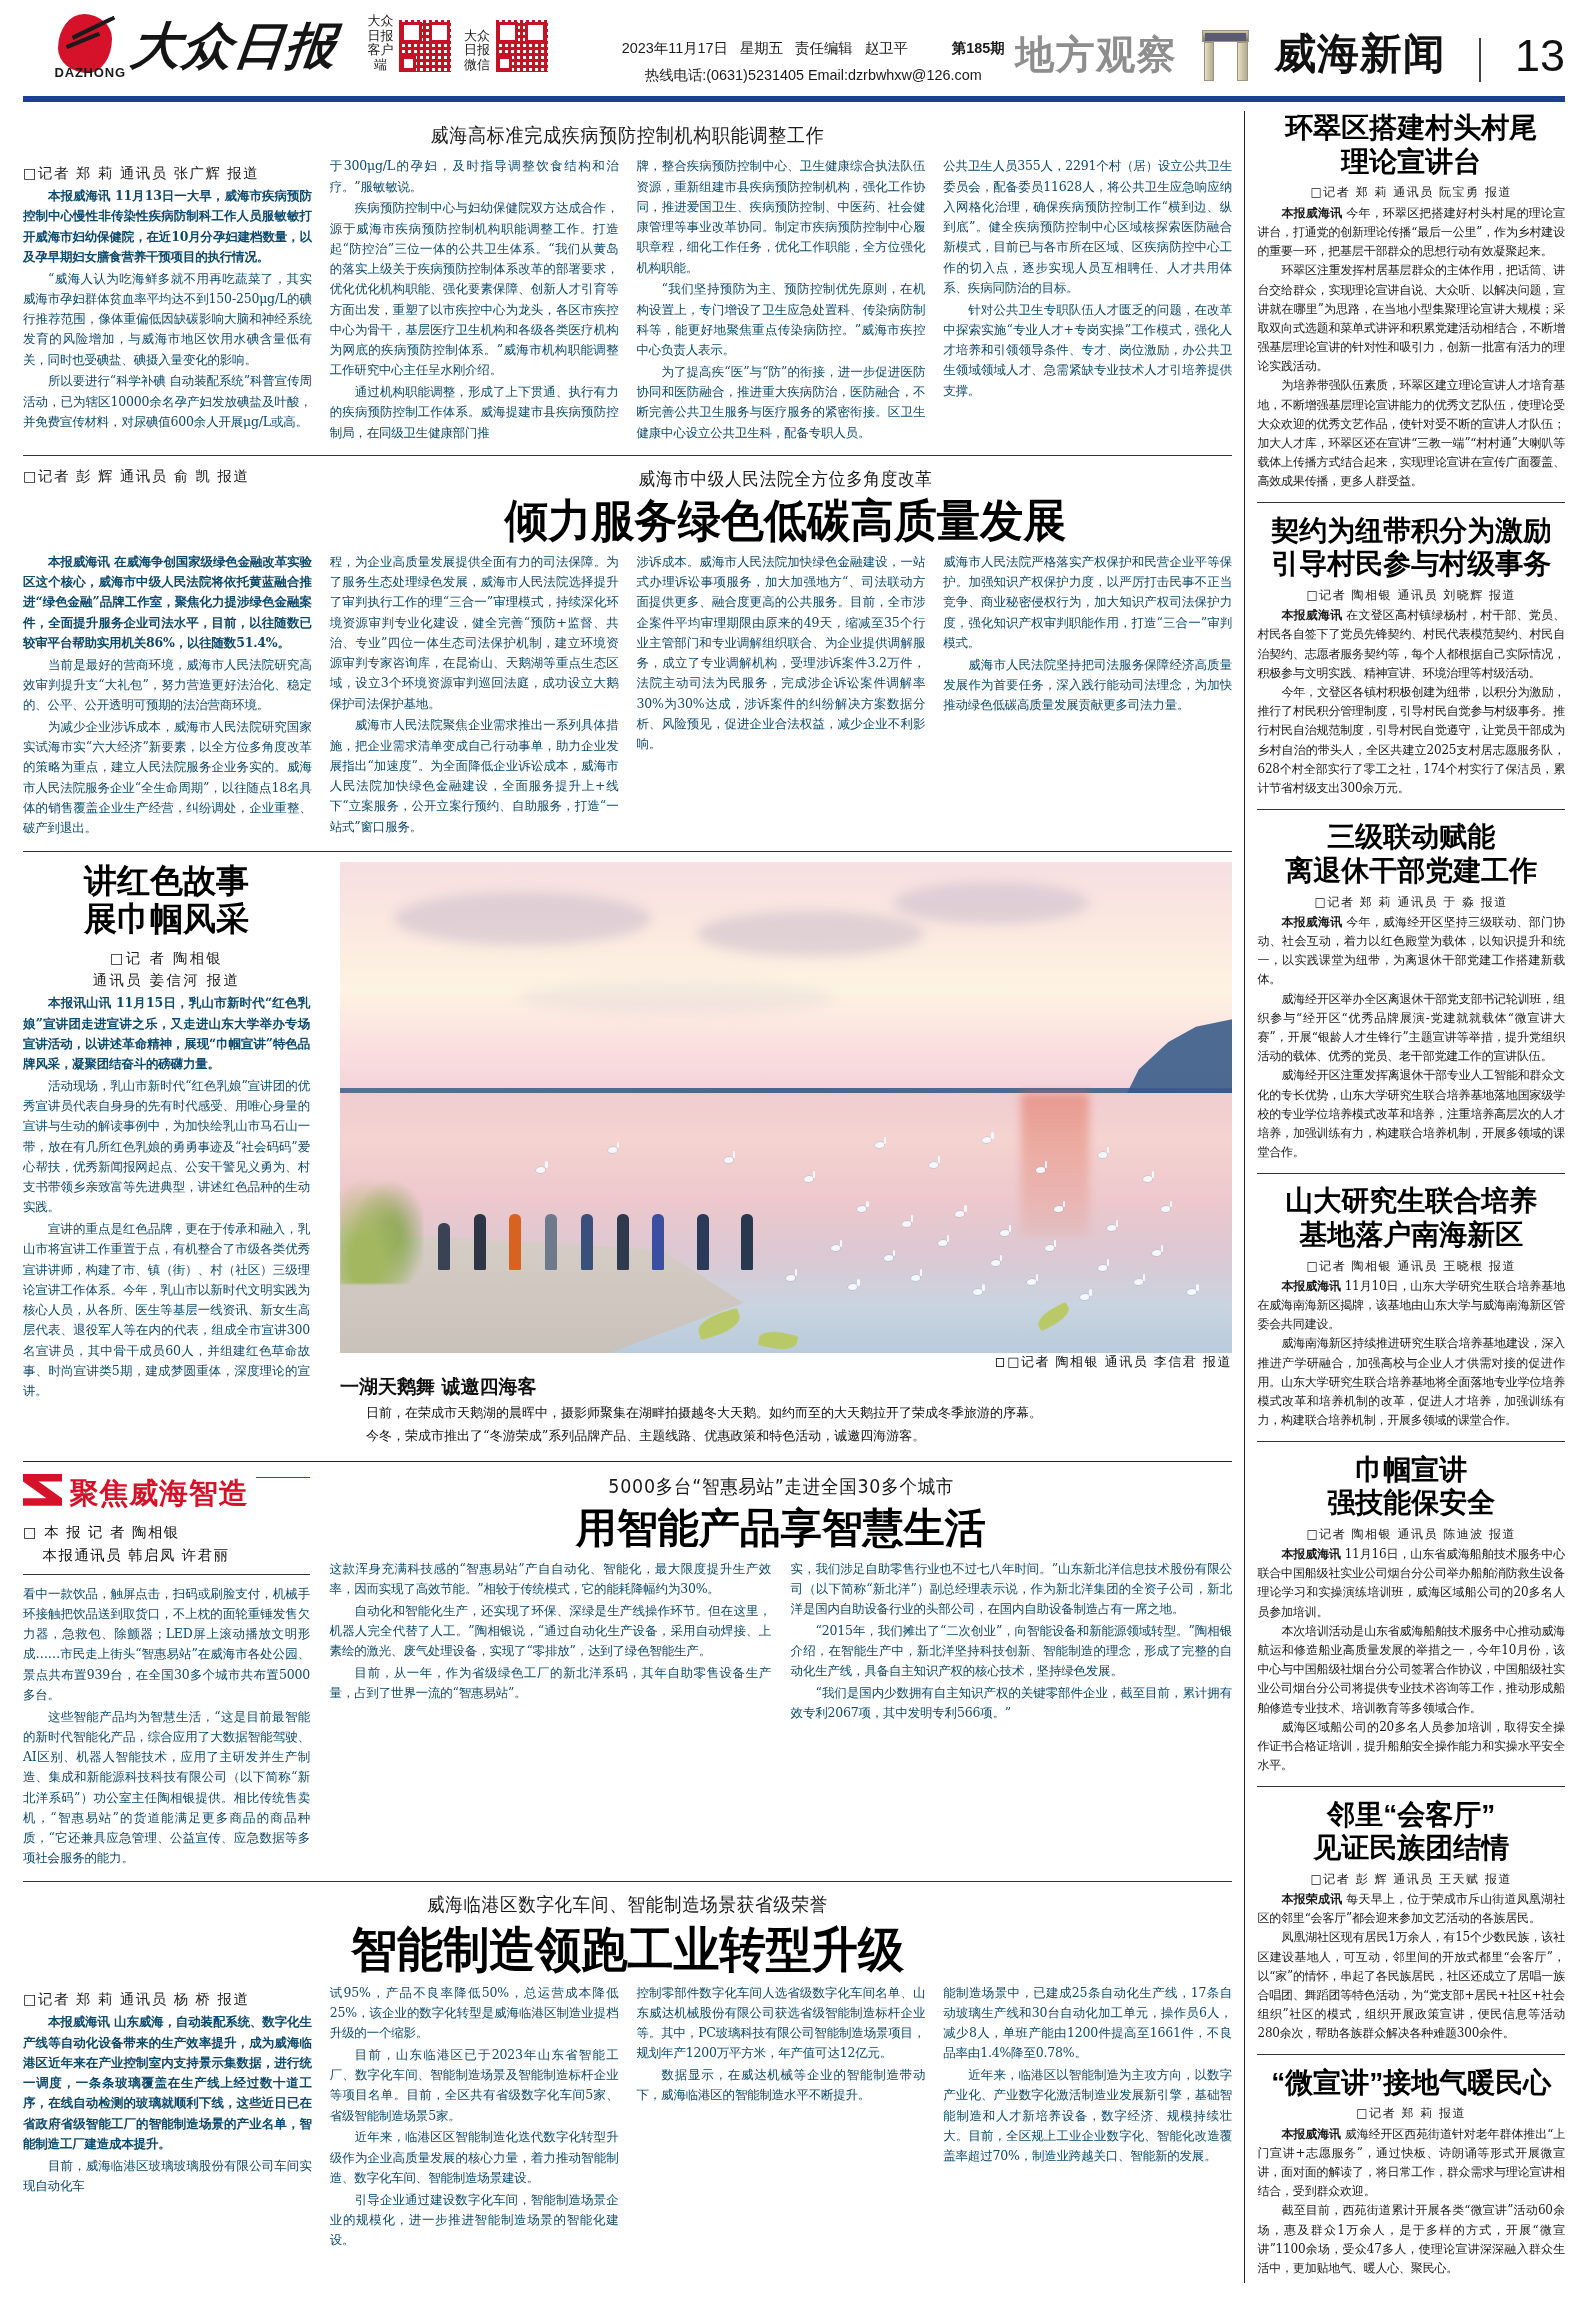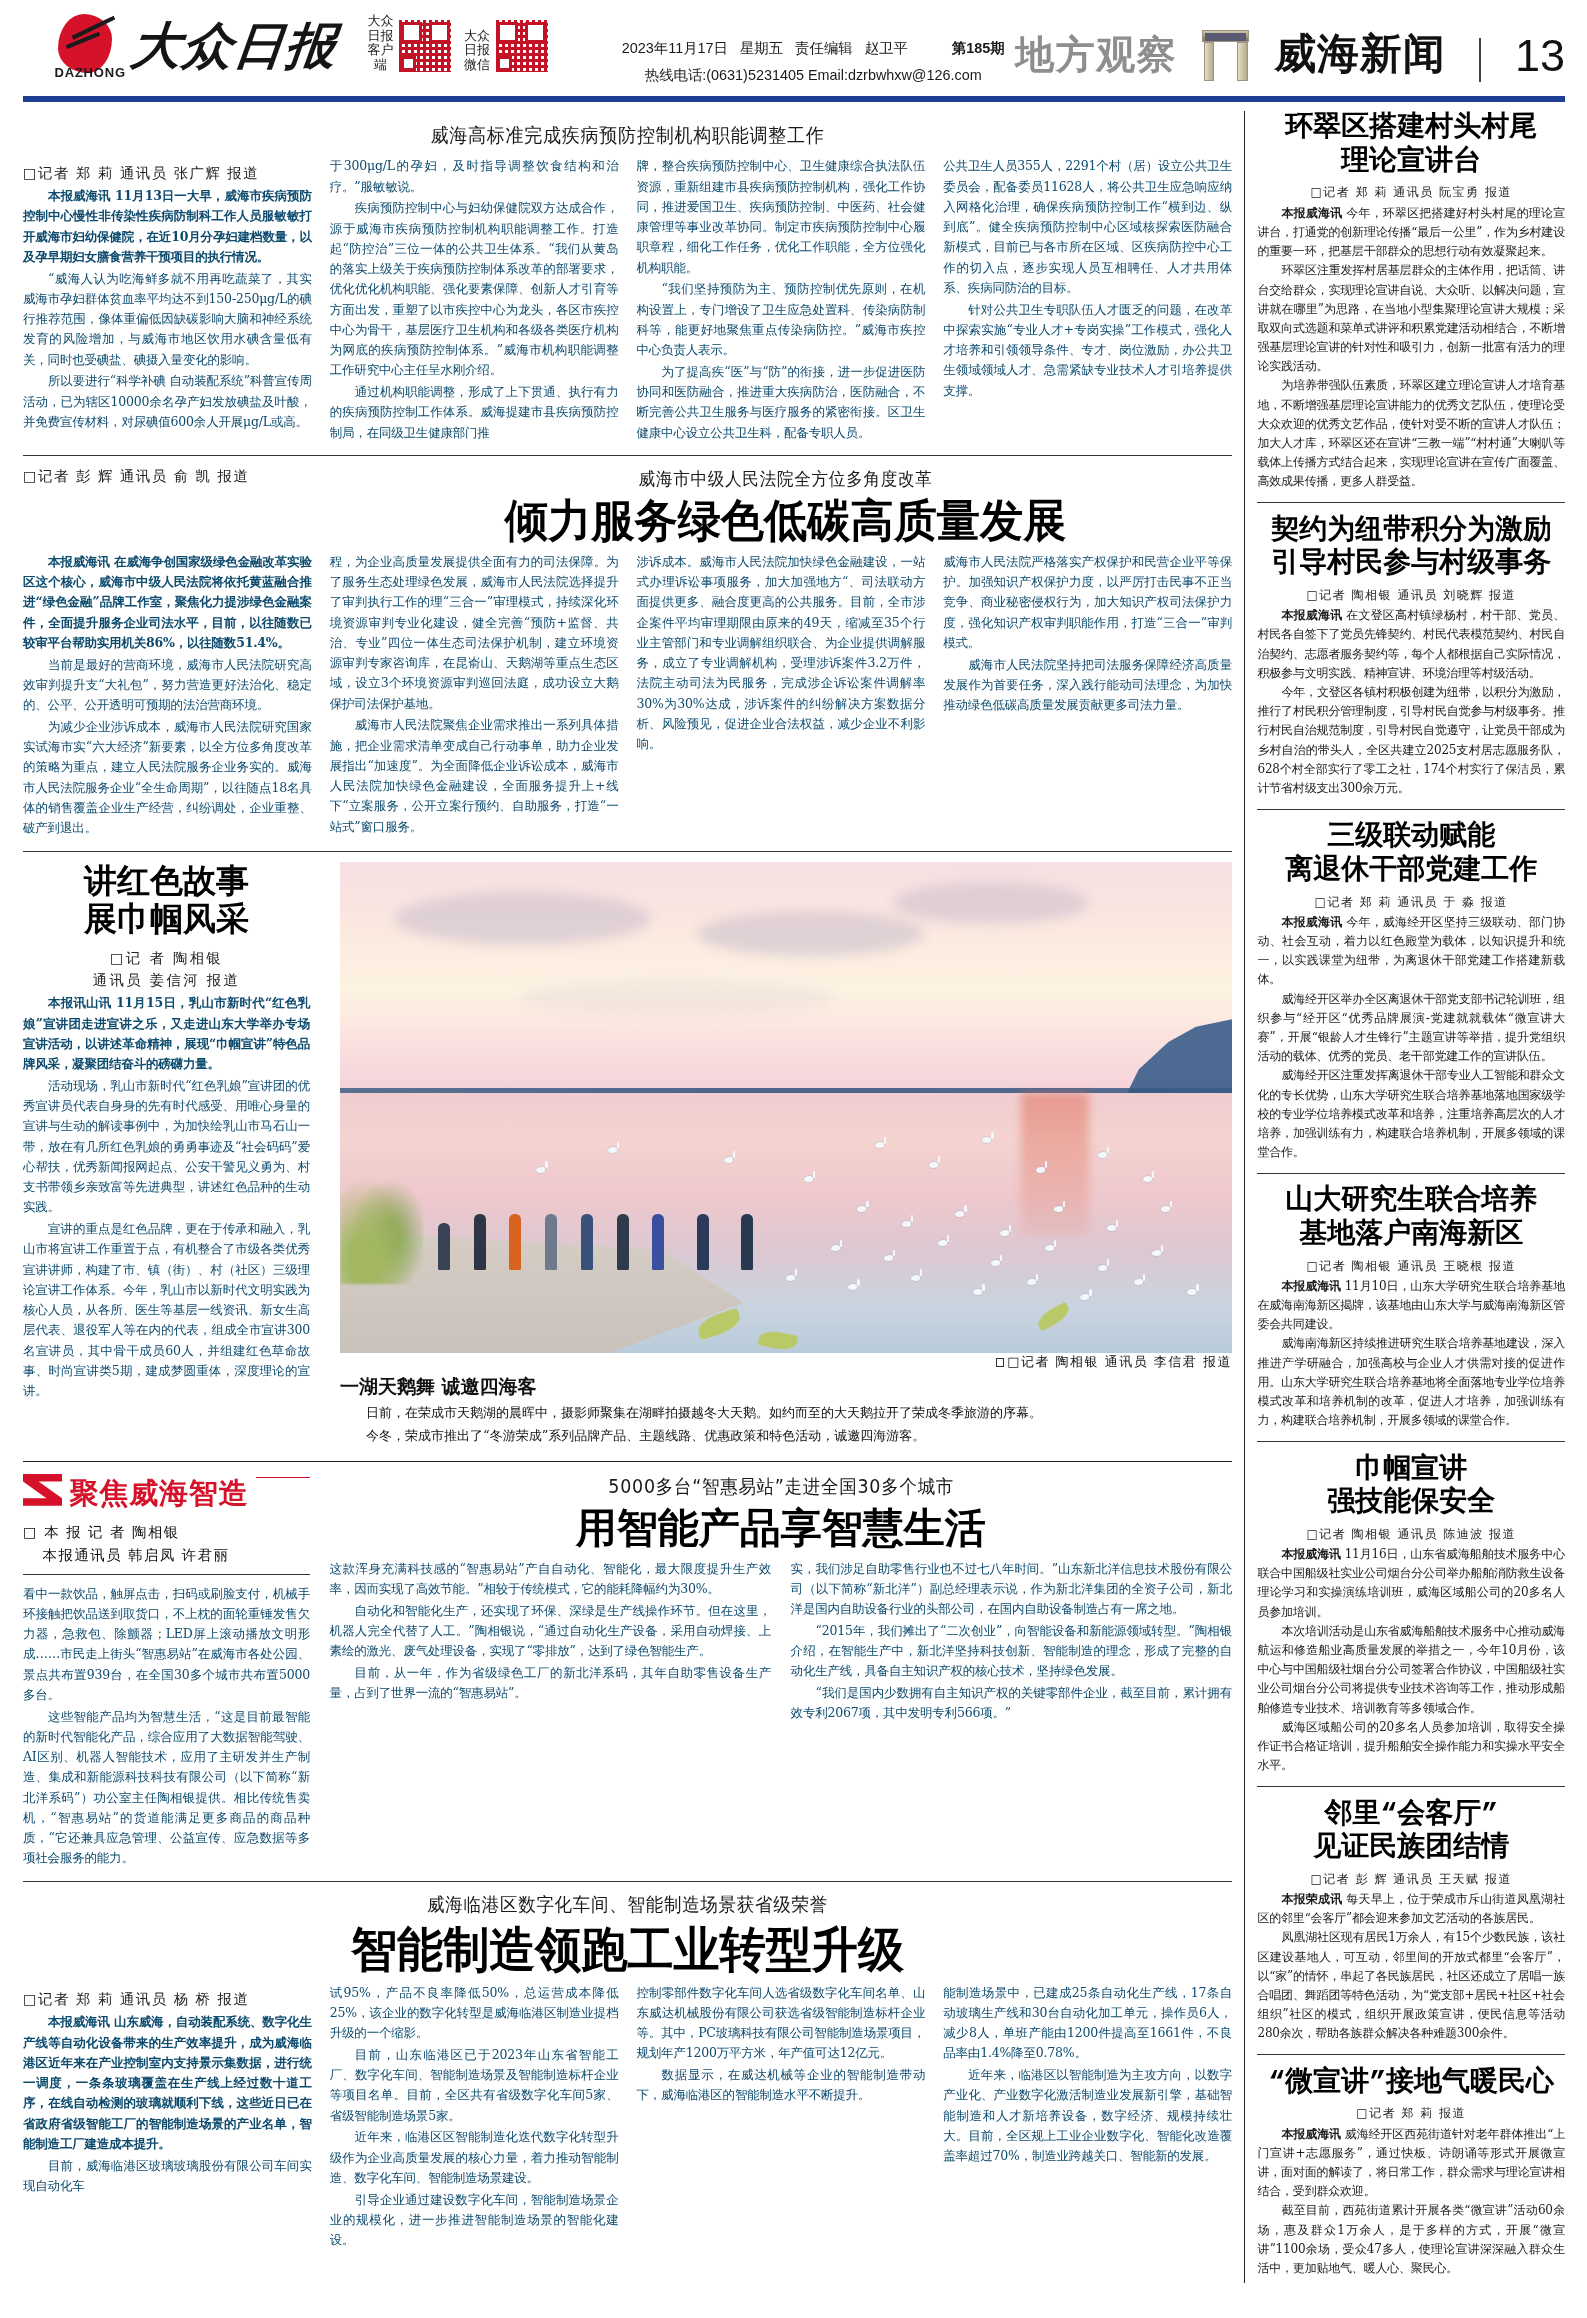--- a/index.html
+++ b/index.html
@@ -122,21 +122,21 @@
   .headline-l {
     text-align: center; font-size: 45px; font-weight: bold; line-height: 1.06;
     font-family: "DejaVu Sans", sans-serif; color: #000; transform: scaleX(0.96);
   }
   .headline-m {
     text-align: center; font-size: 33px; font-weight: bold; line-height: 1.16;
     font-family: "DejaVu Sans", sans-serif; color: #000;
   }
   .headline-s {
     text-align: center; font-size: 28px; font-weight: bold; line-height: 1.2;
-    font-family: Liberation Mono, monospace; color: #000;
+    font-family: Liberation Sans, sans-serif; color: #000;
   }
   .headline-song {
     text-align: center; font-size: 41px; font-weight: bold; line-height: 1.1;
     font-family: "DejaVu Serif", serif; color: #000;
   }
 
   .byline {
     text-align: center; font-size: 14.4px; letter-spacing: 2.3px;
     color: #222; margin: 7.6px 0 3px 0;
     font-family: "DejaVu Serif", serif;

